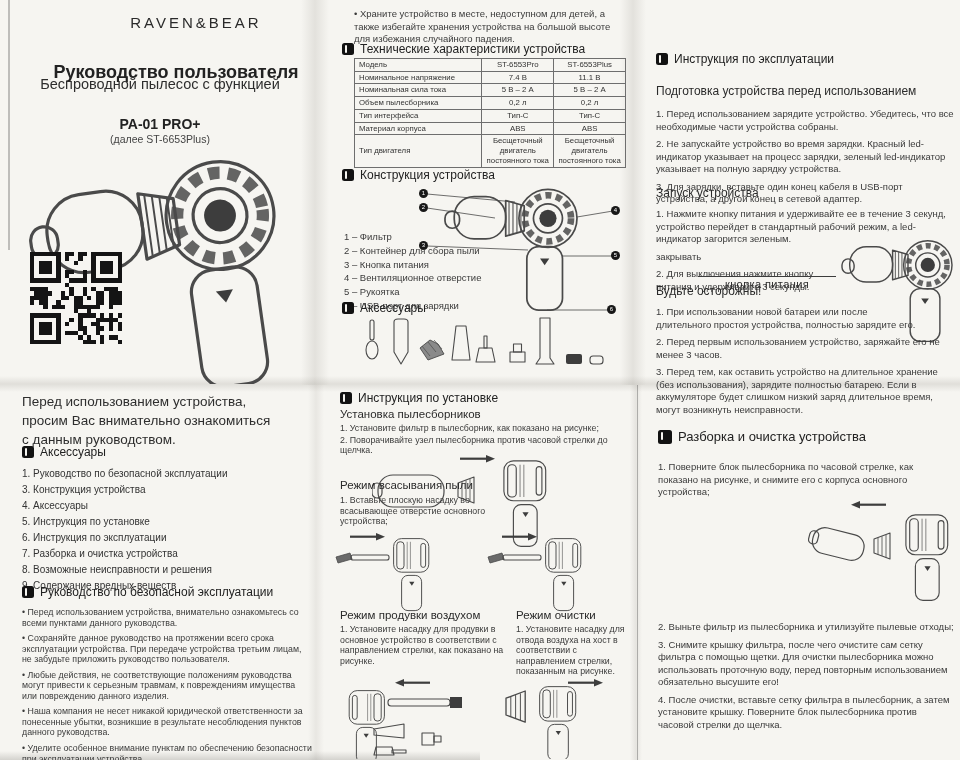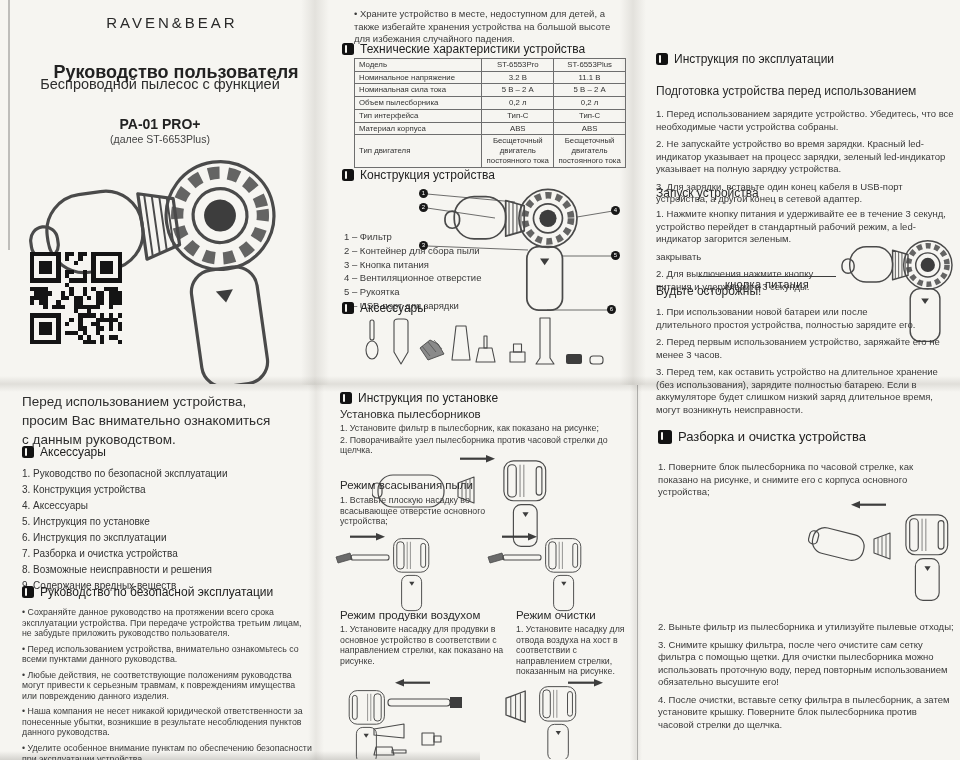--- a/index.html
+++ b/index.html
@@ -104,21 +104,21 @@
   <div class="gutter gv1"></div>
   <div class="gutter gv2"></div>
   <div class="gutter gv3"></div>
   <div class="gutter gv4"></div>
   <div class="gutter gh1"></div>
   <div class="gutter fold-line-left"></div>
   <div class="gutter fold-line-mid"></div>
   <div class="gutter edge-bottom"></div>
 
   <section class="panel" id="p-cover">
-    <div class="abs brand" style="left:12px;top:14px;">RAVEN&amp;BEAR</div>
+    <div class="abs brand" style="left:0;top:14px;padding-left:36px;">RAVEN&amp;BEAR</div>
     <h1 class="abs title" style="left:0;top:46px;width:100%;">Руководство пользователя</h1>
     <div class="abs subtitle" style="left:0;top:74px;">
       <div>Беспроводной пылесос с функцией</div>
     </div>
     <div class="abs model" style="left:0;top:116px;">PA-01 PRO+</div>
     <div class="abs model-note" style="left:0;top:133px;">(далее ST-6653Plus)</div>
 
     <div class="abs art" style="left:12px;top:146px;width:300px;height:238px;">
       <svg viewBox="0 0 300 238" width="300" height="238">
         <g transform="rotate(-8 150 110) translate(22,18) scale(2.45)">
@@ -281,21 +281,21 @@
           <col class="c3">
         </colgroup>
       <tbody>
           <tr>
             <td>Модель</td>
             <td class="c">ST-6553Pro</td>
             <td class="c">ST-6553Plus</td>
           </tr>
       <tr>
             <td>Номинальное напряжение</td>
-            <td class="c">3.2 В</td>
+            <td class="c">7.4 В</td>
             <td class="c">11.1 В</td>
           </tr>
       <tr>
             <td>Номинальная сила тока</td>
             <td class="c">5 В – 2 А</td>
             <td class="c">5 В – 2 А</td>
           </tr>
       <tr>
             <td>Объем пылесборника</td>
             <td class="c">0,2 л</td>
@@ -434,22 +434,22 @@
       <div>8. Возможные неисправности и решения</div>
       <div>9. Содержание вредных веществ</div>
     </div>
 
     <div class="abs sec" style="left:22px;top:200px;">
       <span class="sec-icon"></span>
       <span>Руководство по безопасной эксплуатации</span>
     </div>
 
     <div class="abs small-txt" style="left:22px;top:222px;width:290px;">
+      <p>• Перед использованием устройства, внимательно ознакомьтесь со всеми пунктами данного руководства.</p>
       <p>• Сохраняйте данное руководство на протяжении всего срока эксплуатации устройства. При передаче устройства третьим лицам, не забудьте приложить руководство пользователя.</p>
-      <p>• Перед использованием устройства, внимательно ознакомьтесь со всеми пунктами данного руководства.</p>
       <p>• Любые действия, не соответствующие положениям руководства могут привести к серьезным травмам, к повреждениям имущества или повреждению данного изделия.</p>
       <p>• Наша компания не несет никакой юридической ответственности за понесенные убытки, возникшие в результате несоблюдения пунктов данного руководства.</p>
       <p>• Уделите особенное внимание пунктам по обеспечению безопасности при эксплуатации устройства.</p>
     </div>
   </section>
 
   <section class="panel" id="p-install">
     <div class="abs sec" style="left:20px;top:6px;">
       <span class="sec-icon"></span>
       <span>Инструкция по установке</span>

